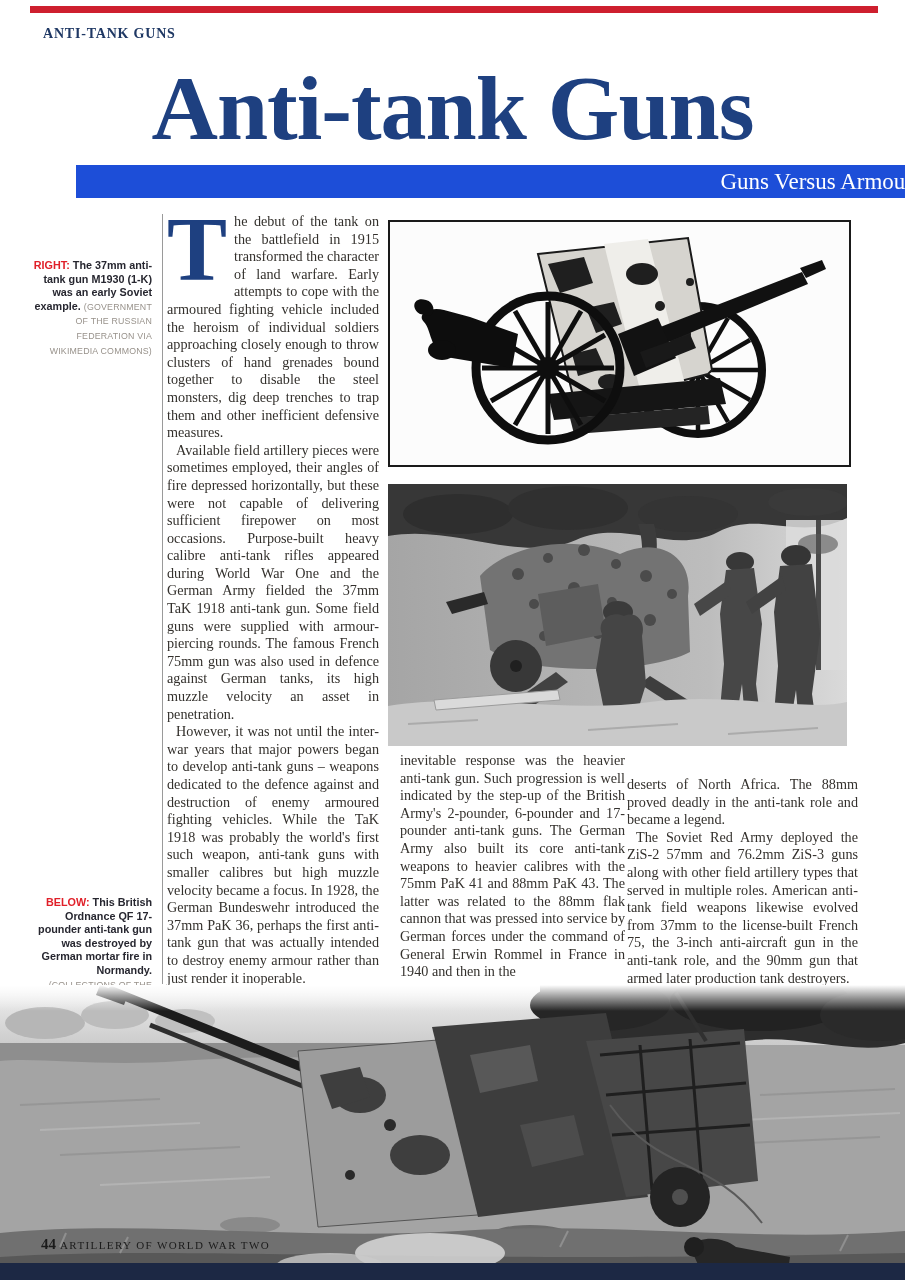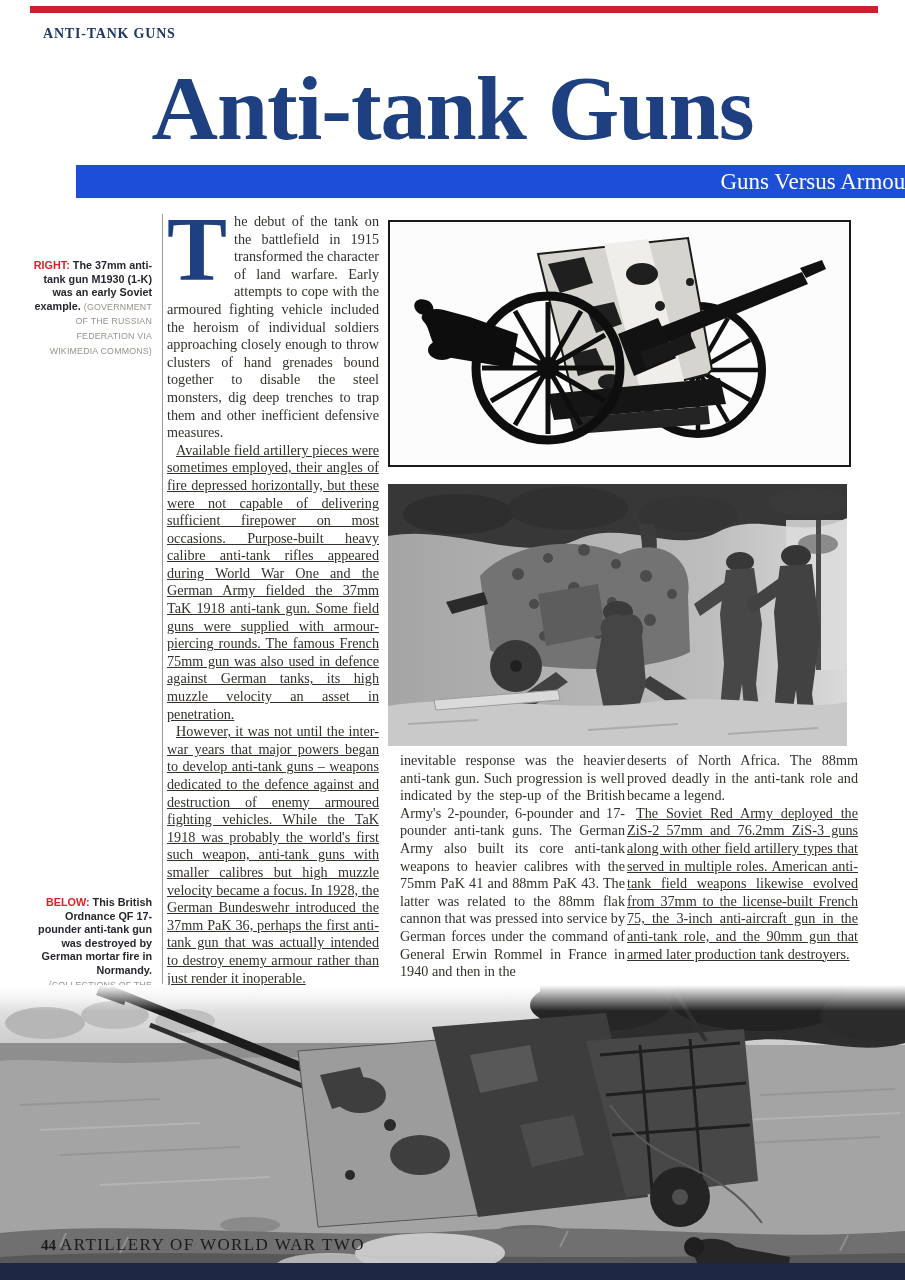--- a/index.html
+++ b/index.html
@@ -37,39 +37,39 @@
     font-weight:normal; font-size:8.8px; letter-spacing:0.2px; color:#98928b;
   }
   .cap1 { top:215px;margin-top:44px; } .cap2 { top:487px; } .cap3 { top:896px; }
 
   .col {
     position:absolute; text-align:justify;
     font-family:"Liberation Serif", serif; font-size:14.2px; line-height:17.6px; color:#33302c;
   }
   .col1 { left:167px; top:213px; width:212px; }
   .col2 { left:400px; top:752px; width:225px; }
-  .col3 { left:627px; top:752px; width:231px; }
+  .col3 { left:627px; top:776px; width:231px; }
   .col p { margin:0; }
-  .col p.indent { text-indent:9px;text-decoration:underline; }
+  .col p.indent { text-indent:9px; }
   .dropcap {
     float:left; font-family:"Liberation Serif", serif; font-weight:bold;
     font-size:90px; line-height:70px; color:#1e4080; padding:2px 7px 0 0;
   }
   .photo { position:absolute; overflow:hidden; }
   .photo svg { display:block; }
   .photo1 { left:388px; top:220px; width:459px; height:243px; border:2px solid #1a1a1a; background:#fcfcfc; }
   .photo2 { left:388px; top:484px; width:459px; height:262px; }
   .photo3 { left:0; top:985px; width:905px; height:295px; }
 
   .footer {
     position:absolute; left:41px; top:1235px; color:#1b1b1b;
     font-family:"Liberation Serif", serif;
   }
   .footer .pageno { font-weight:bold; font-size:15px; }
-  .footer .mag { font-size:17px; letter-spacing:1.4px; }
+  .footer .mag { font-size:11px; letter-spacing:1.4px; }
   .bottom-bar { position:absolute; left:0; top:1263px; width:905px; height:17px; background:#1c2844; }
 </style>
 </head>
 <body>
 
 <div class="page">
 
   <div class="top-rule"></div>
 
   <div class="kicker">ANTI-TANK GUNS</div>

